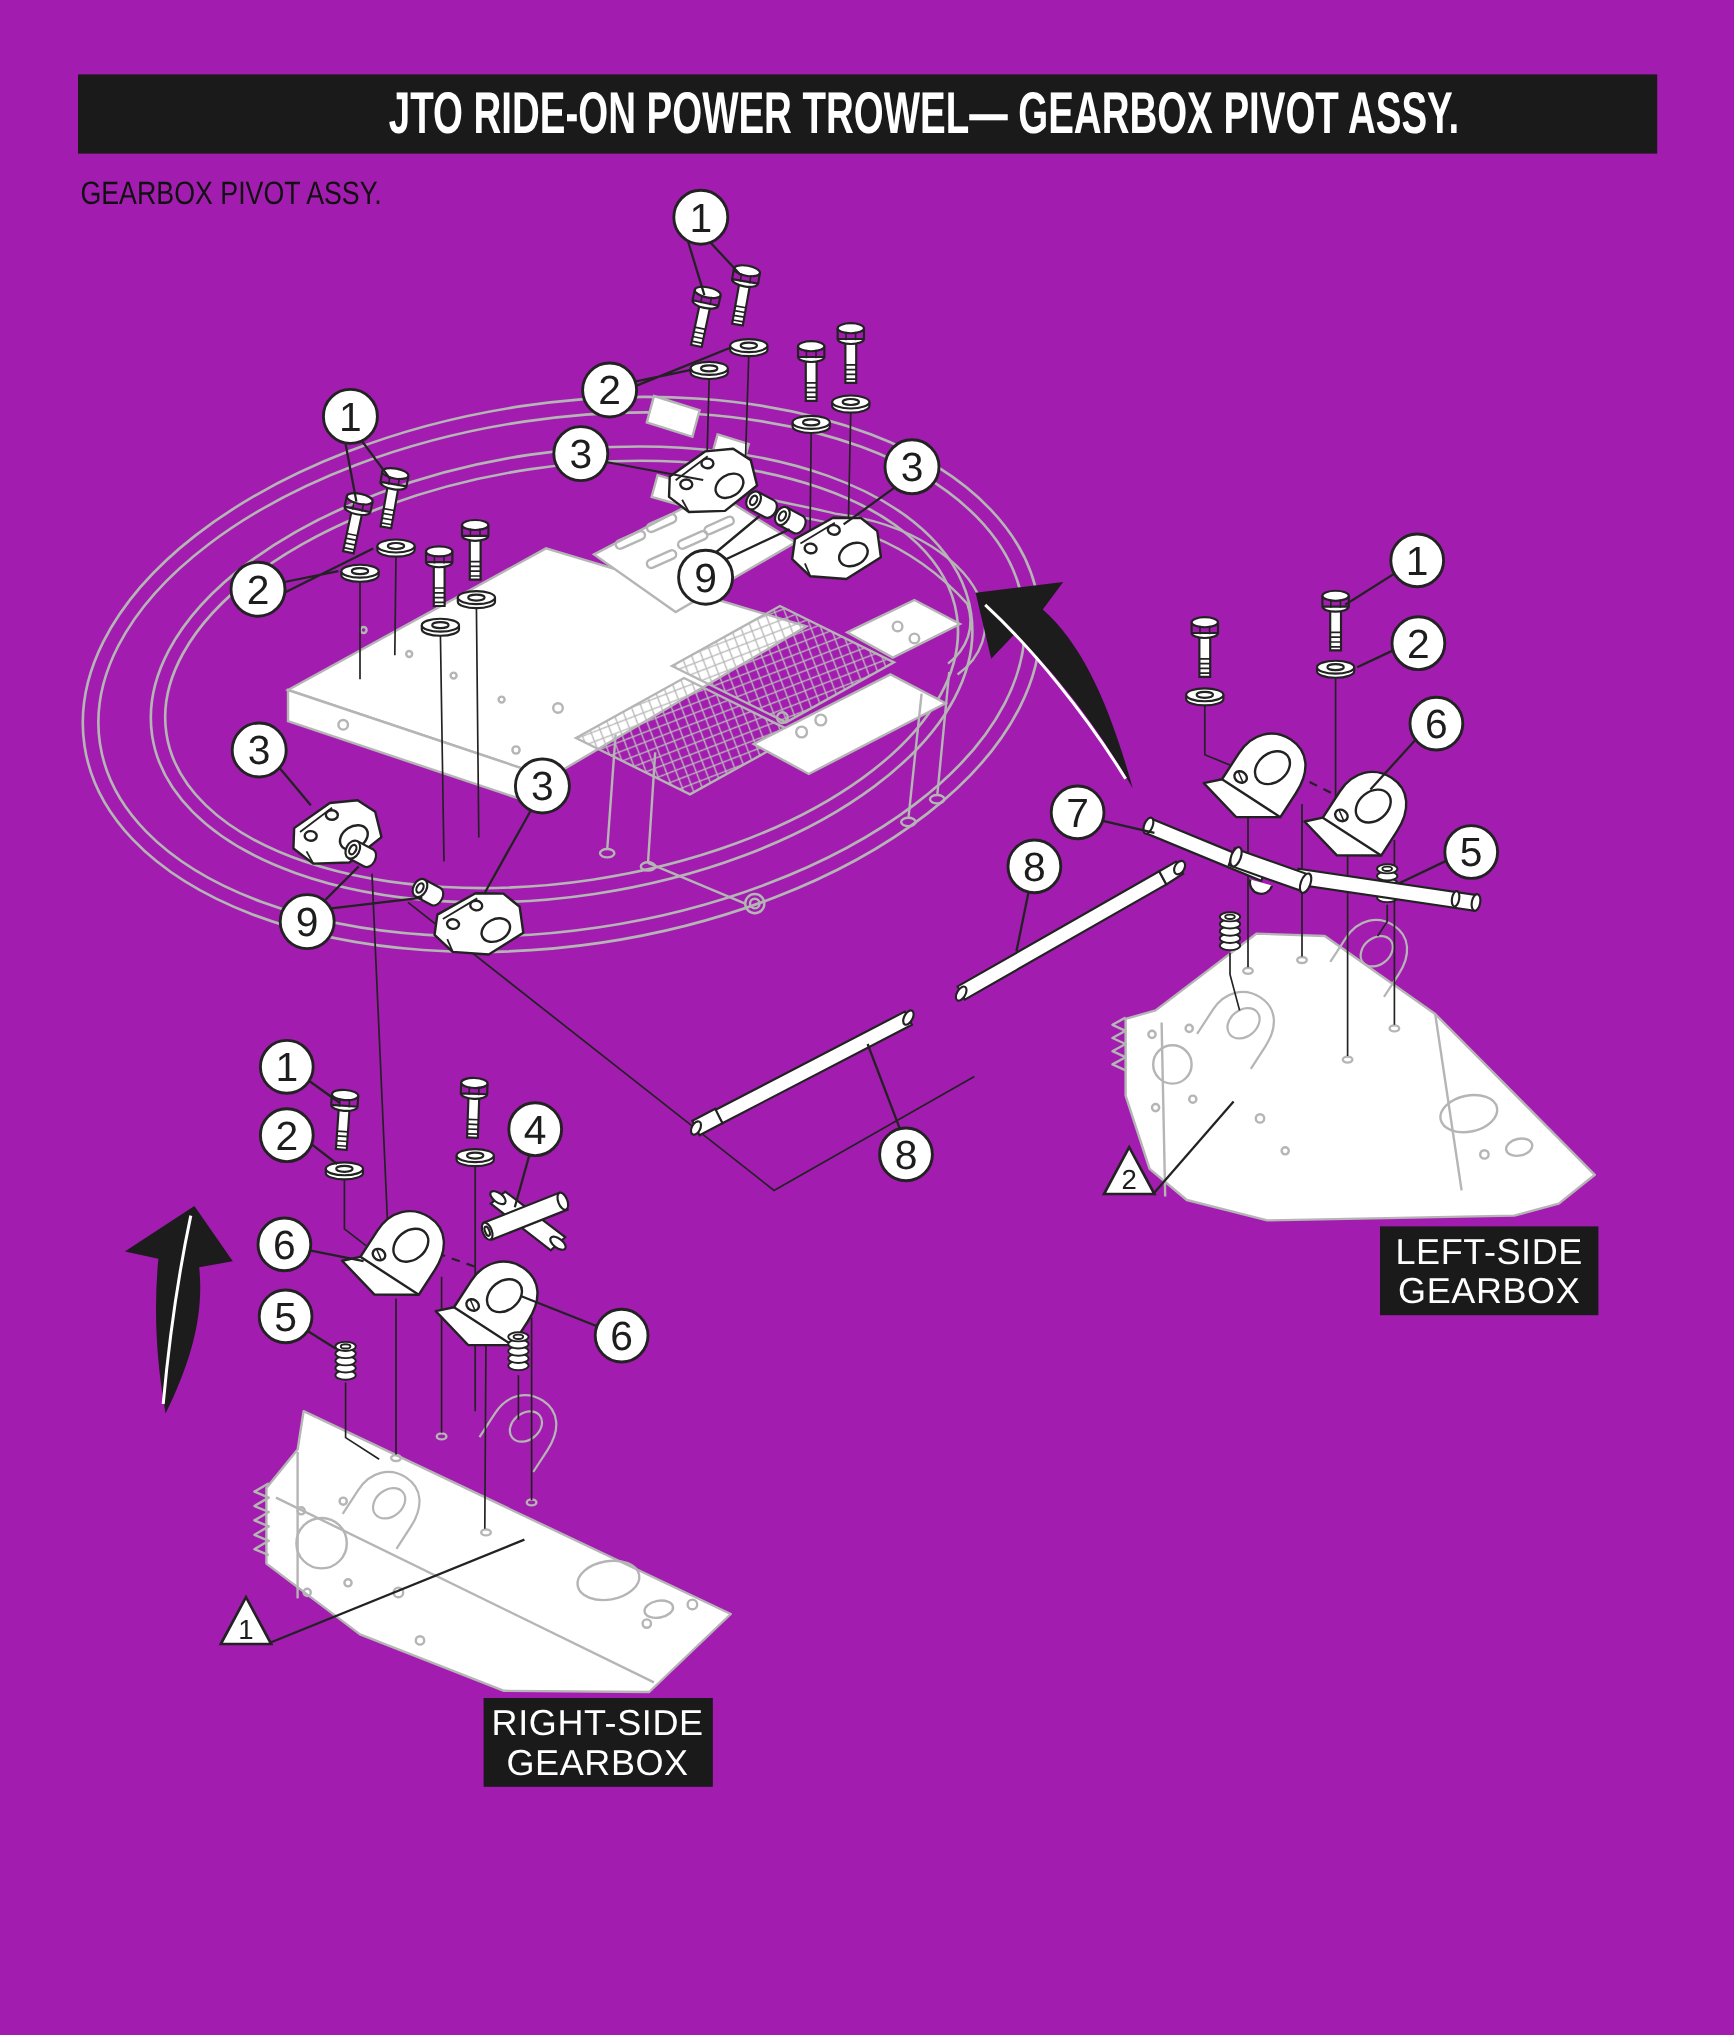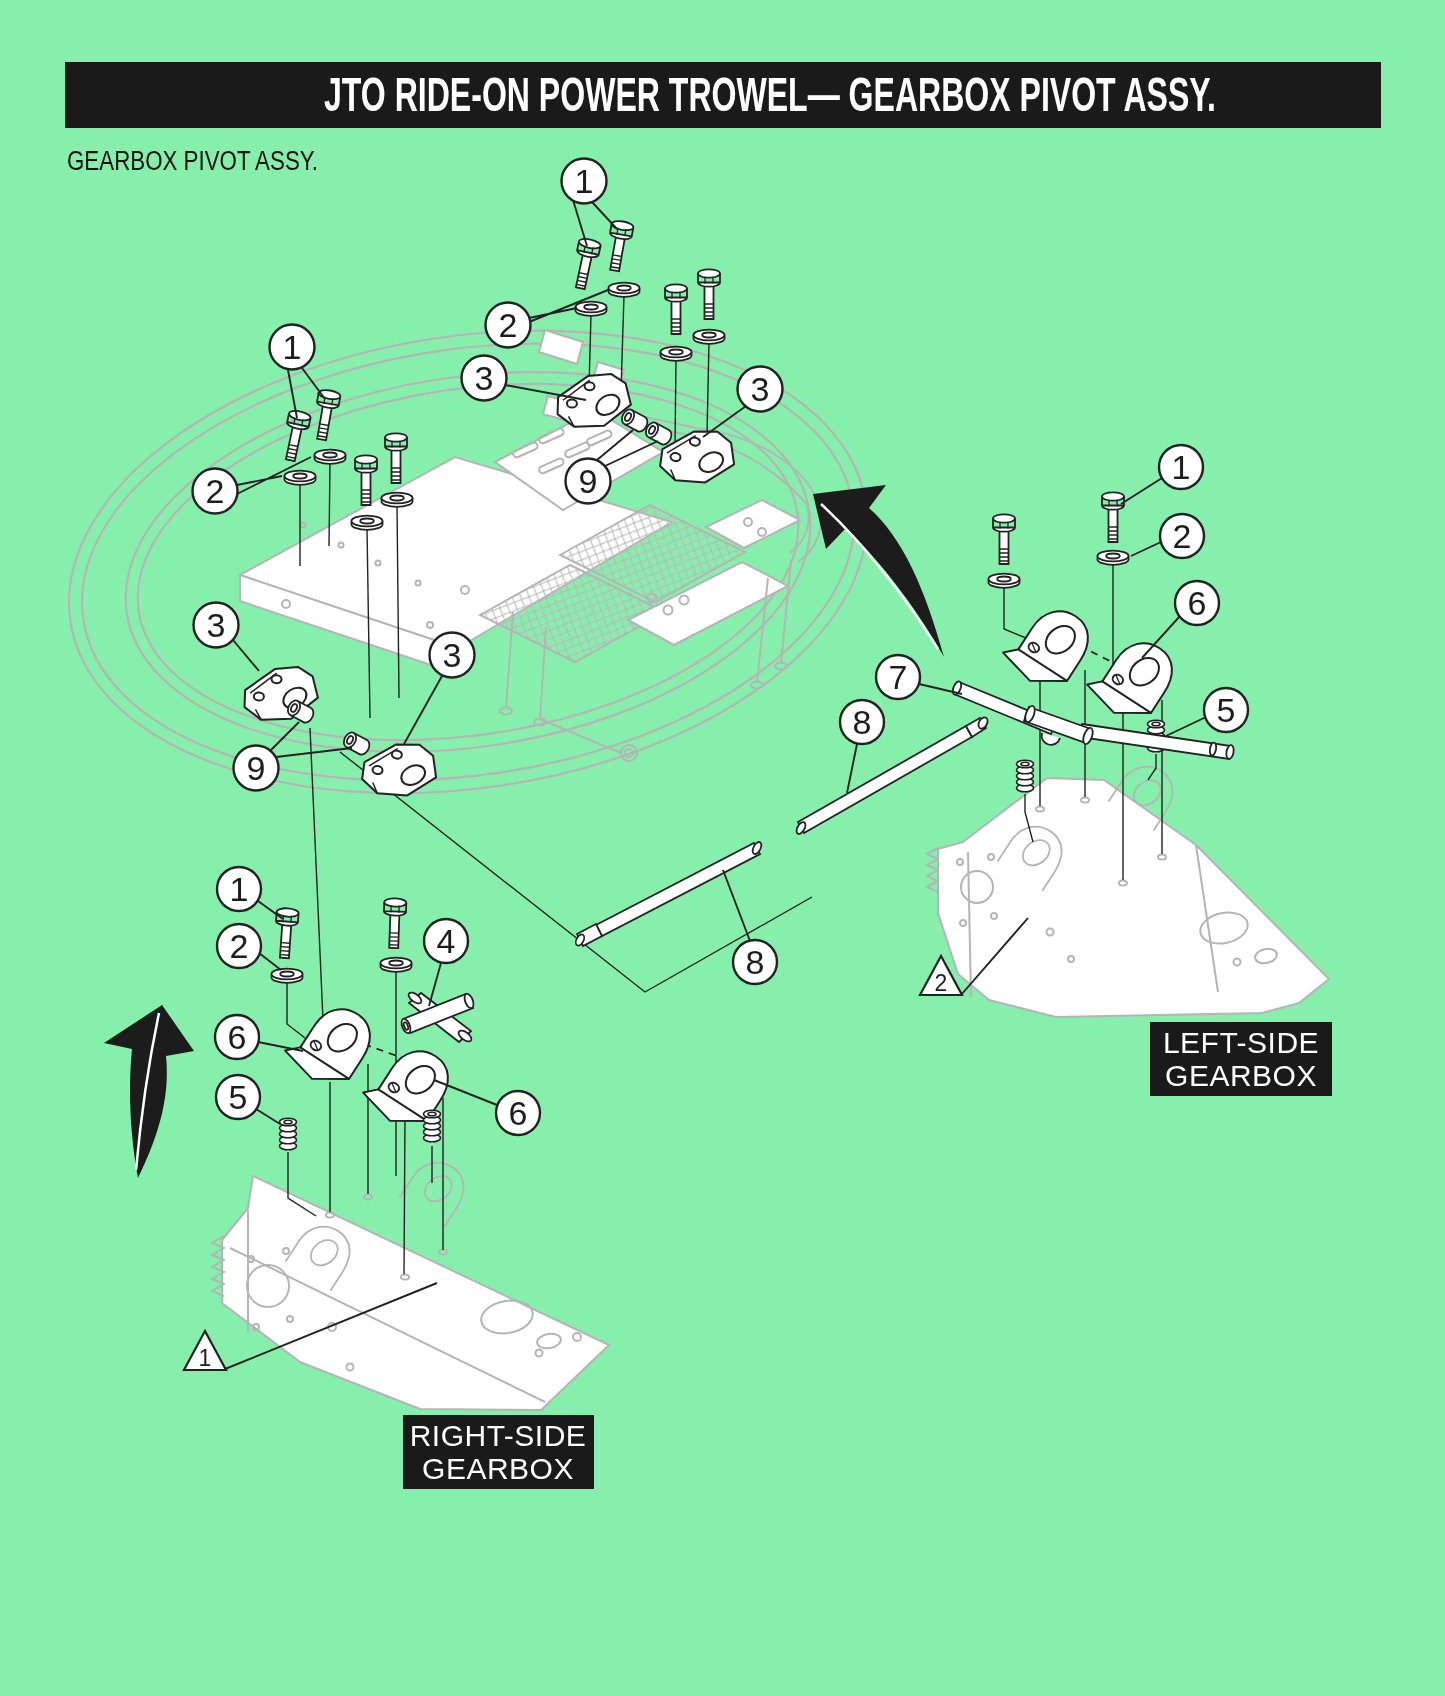--- a/index.html
+++ b/index.html
@@ -1,16 +1,16 @@
 <!DOCTYPE html>
 <html><head>
 <meta charset="utf-8">
 <style>
   html,body{margin:0;padding:0;background:#fff;}
-  .page{position:relative;width:1445px;height:1696px;background:#86efac;overflow:hidden;
+  .page{position:relative;width:1445px;height:1696px;background:#a21caf;overflow:hidden;
         font-family:"Liberation Sans", sans-serif;}
   svg{display:block;}
   text{font-family:"Liberation Sans", sans-serif;}
   .callout-num{font-size:34px;fill:#1d1d1d;}
   .tri-num{font-size:23px;fill:#1d1d1d;}
   .title-text{font-weight:bold;fill:#ffffff;}
   .subtitle-text{fill:#111111;}
   .label-text{fill:#ffffff;font-size:30px;letter-spacing:0.5px;}
 </style>
 </head>

